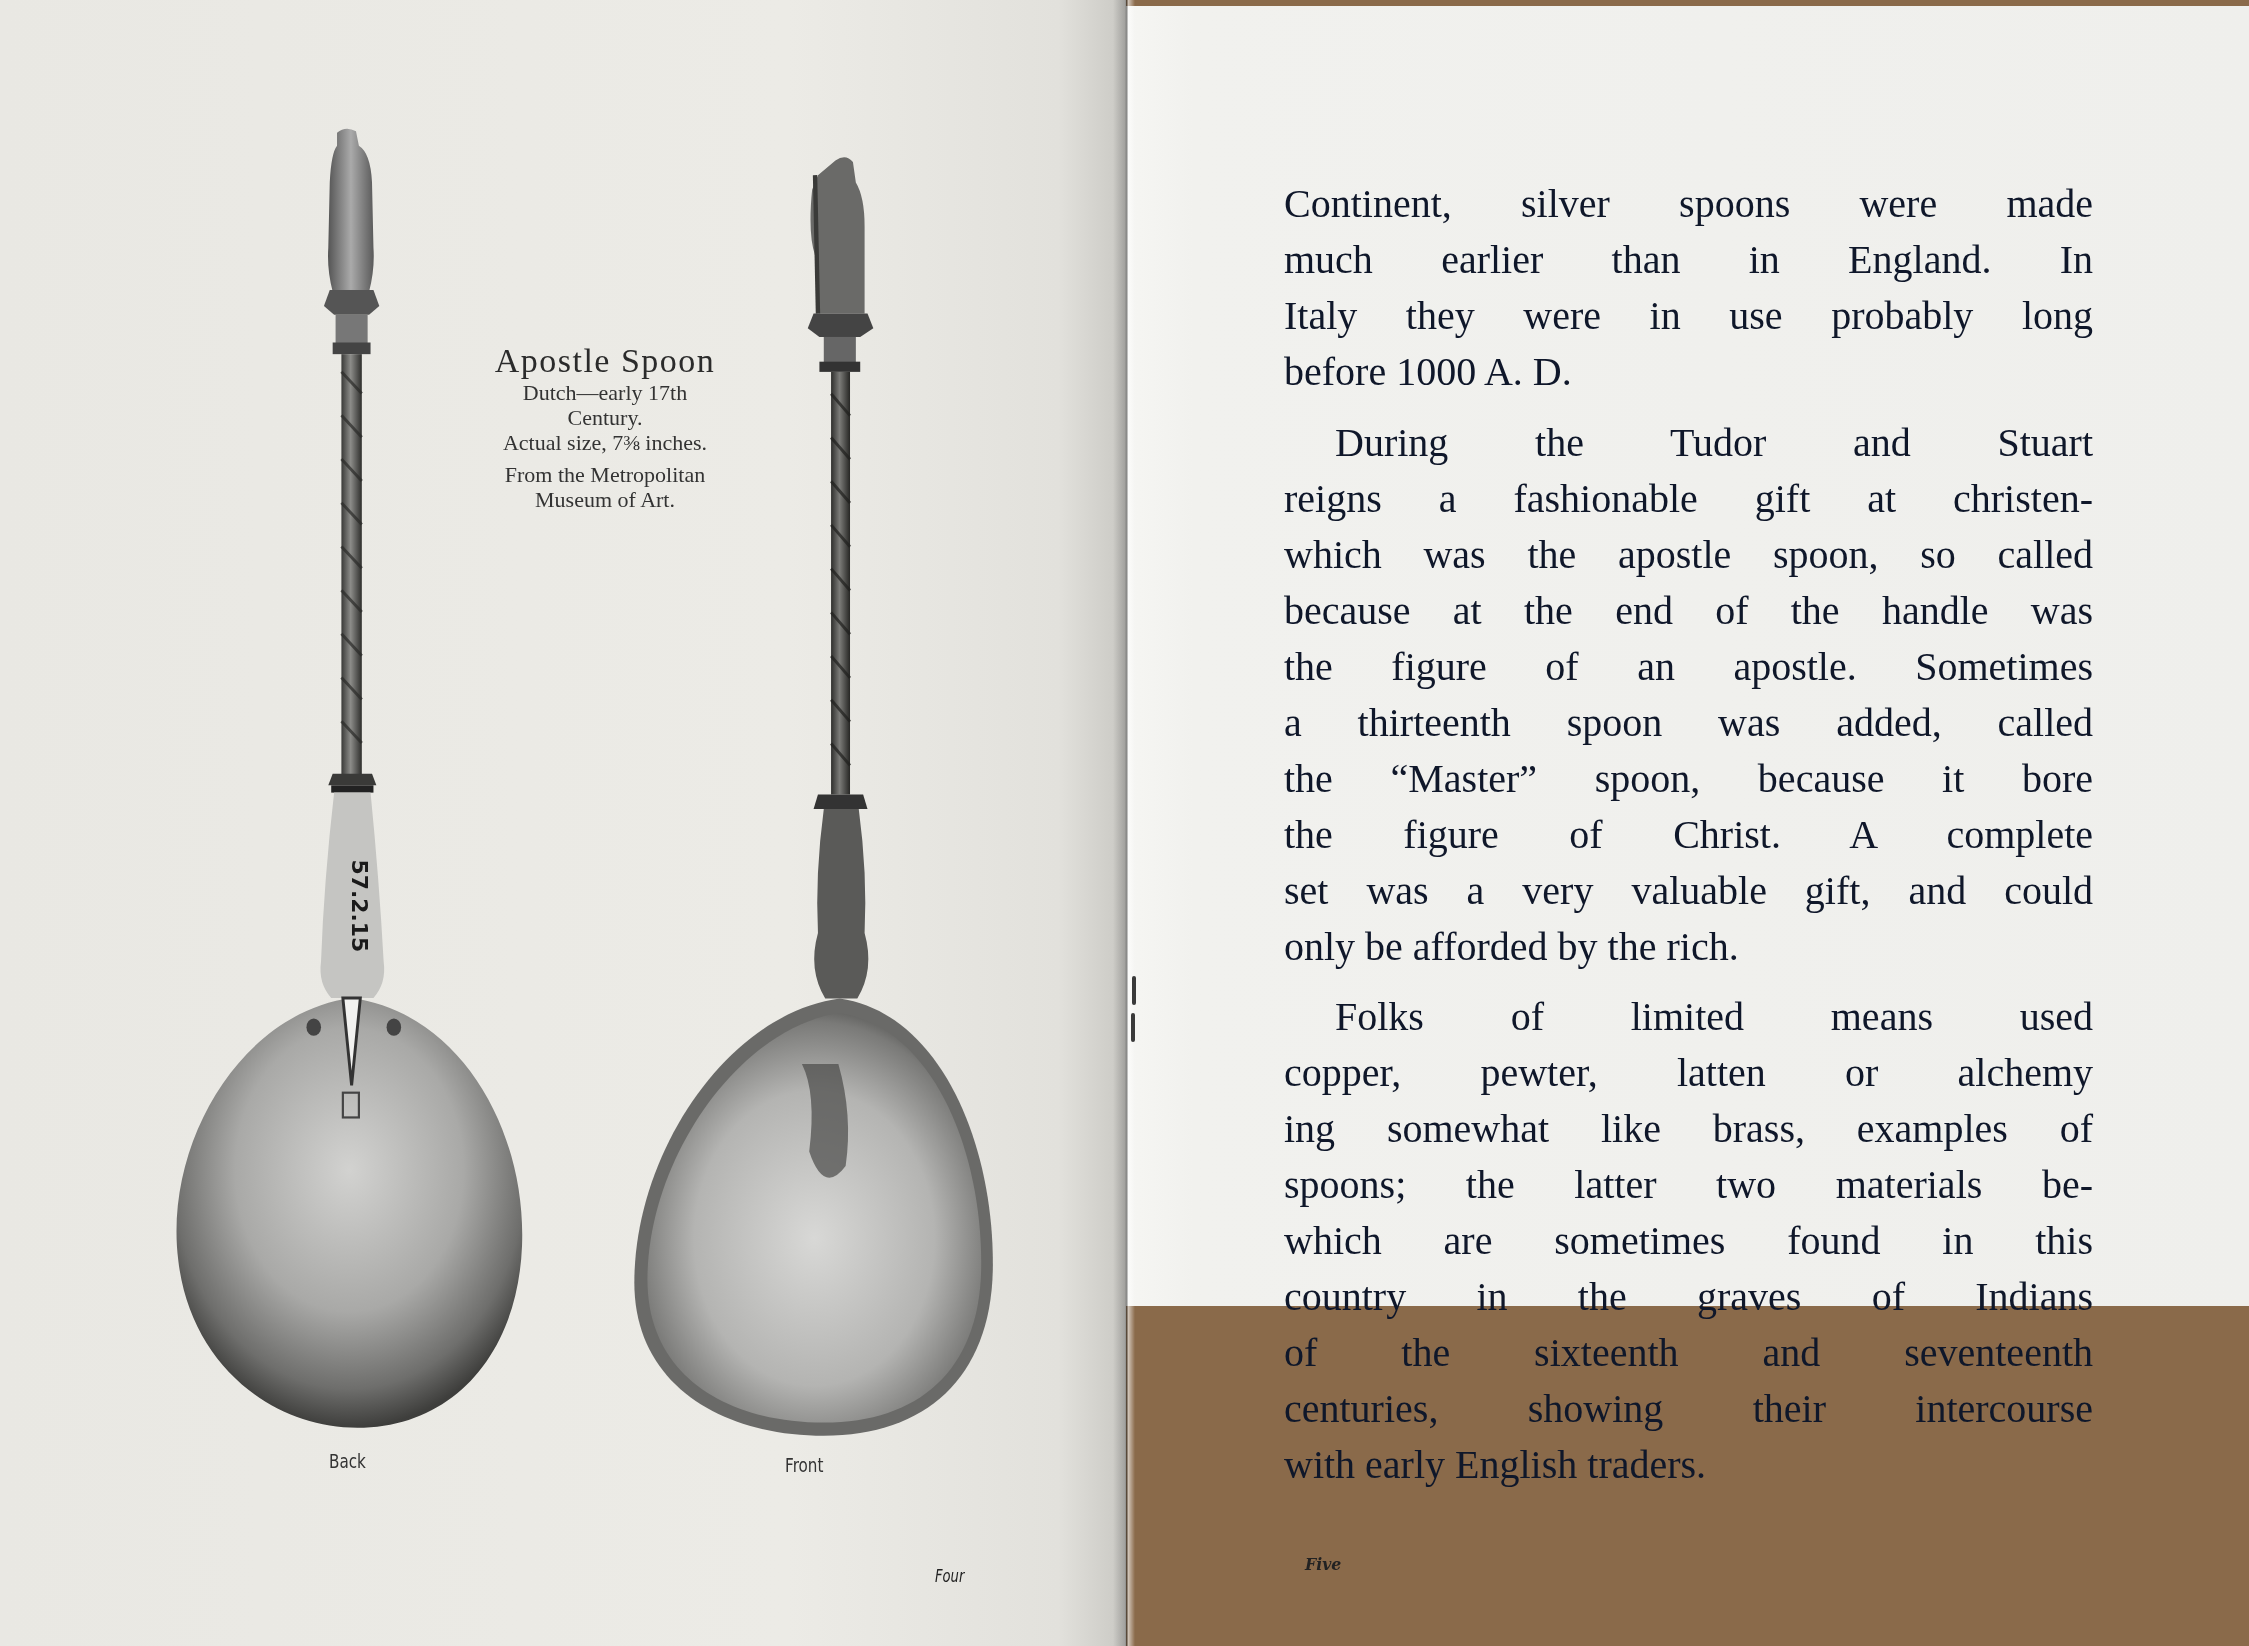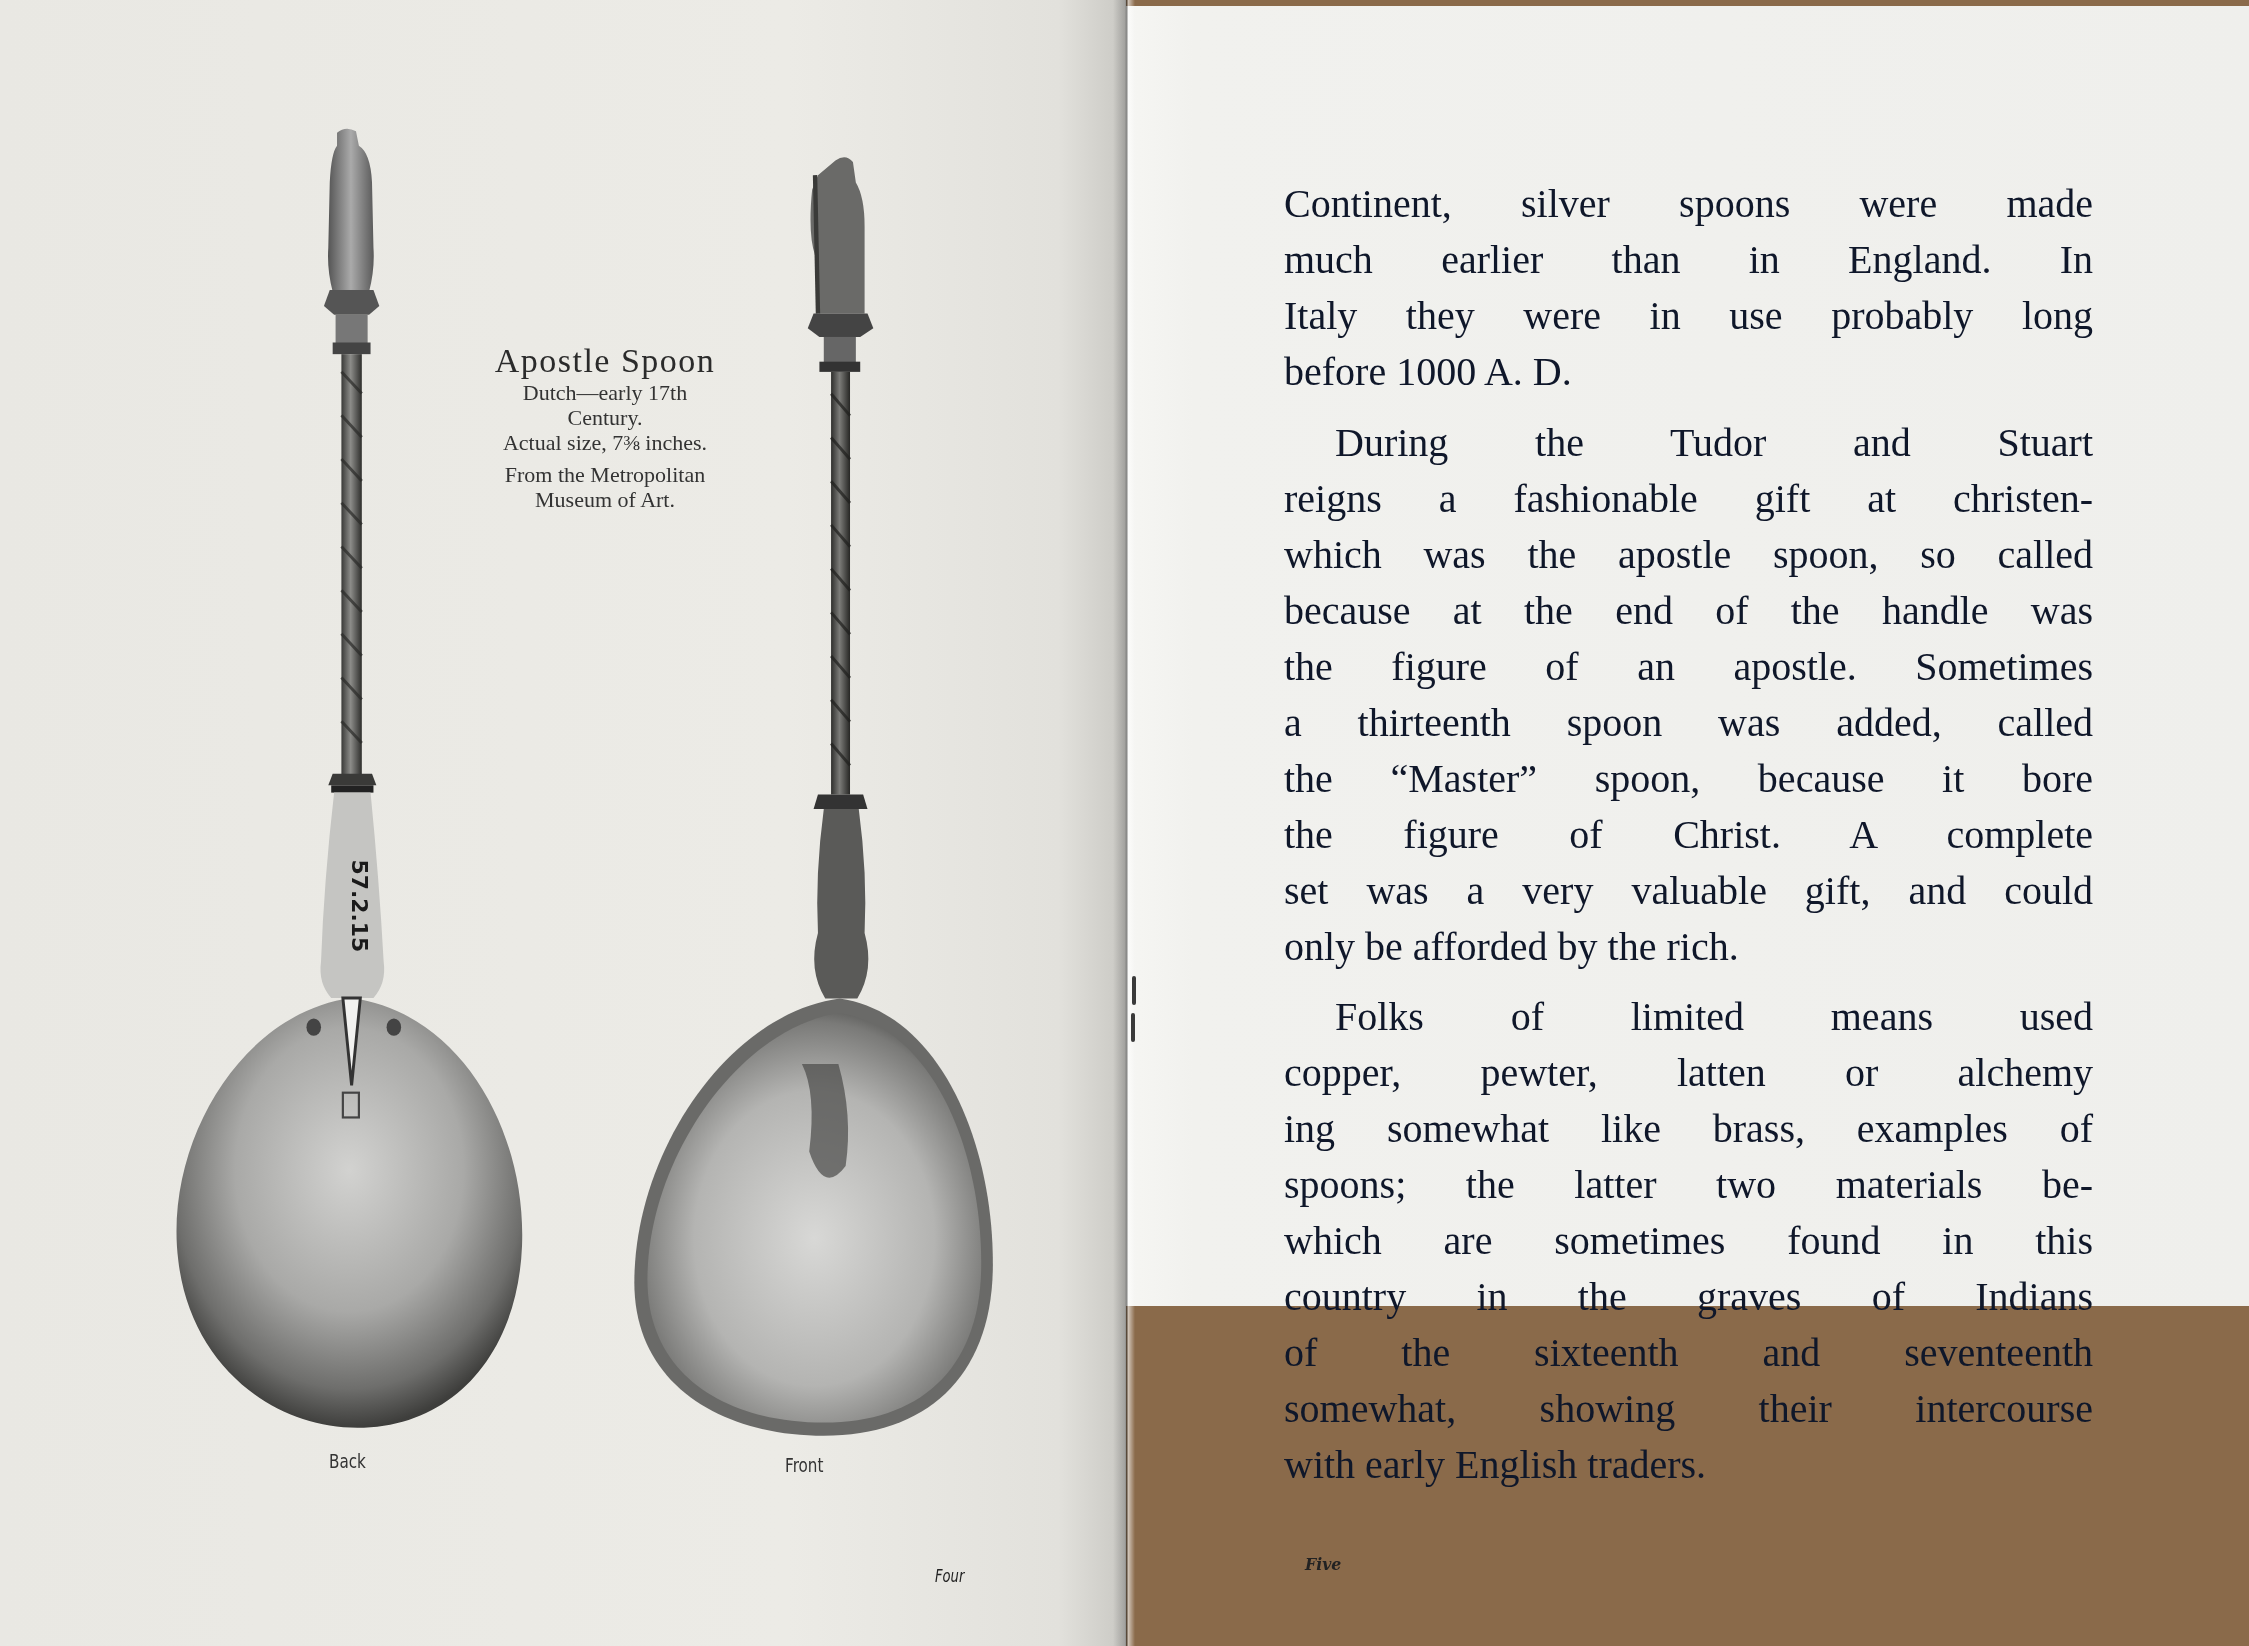--- a/index.html
+++ b/index.html
@@ -202,19 +202,19 @@
     </div>
     <div class="para-gap"></div>
     <div>
       <span class="line indent">Folks of limited means used</span>
       <span class="line">copper, pewter, latten or alchemy</span>
       <span class="line">ing somewhat like brass, examples of</span>
       <span class="line">spoons; the latter two materials be-</span>
       <span class="line">which are sometimes found in this</span>
       <span class="line">country in the graves of Indians</span>
       <span class="line">of the sixteenth and seventeenth</span>
-      <span class="line">somewhat, showing their intercourse</span>
+      <span class="line">centuries, showing their intercourse</span>
       <span class="line last">with early English traders.</span>
     </div>
   </div>
 
 </div>
 
 
 </body></html>

